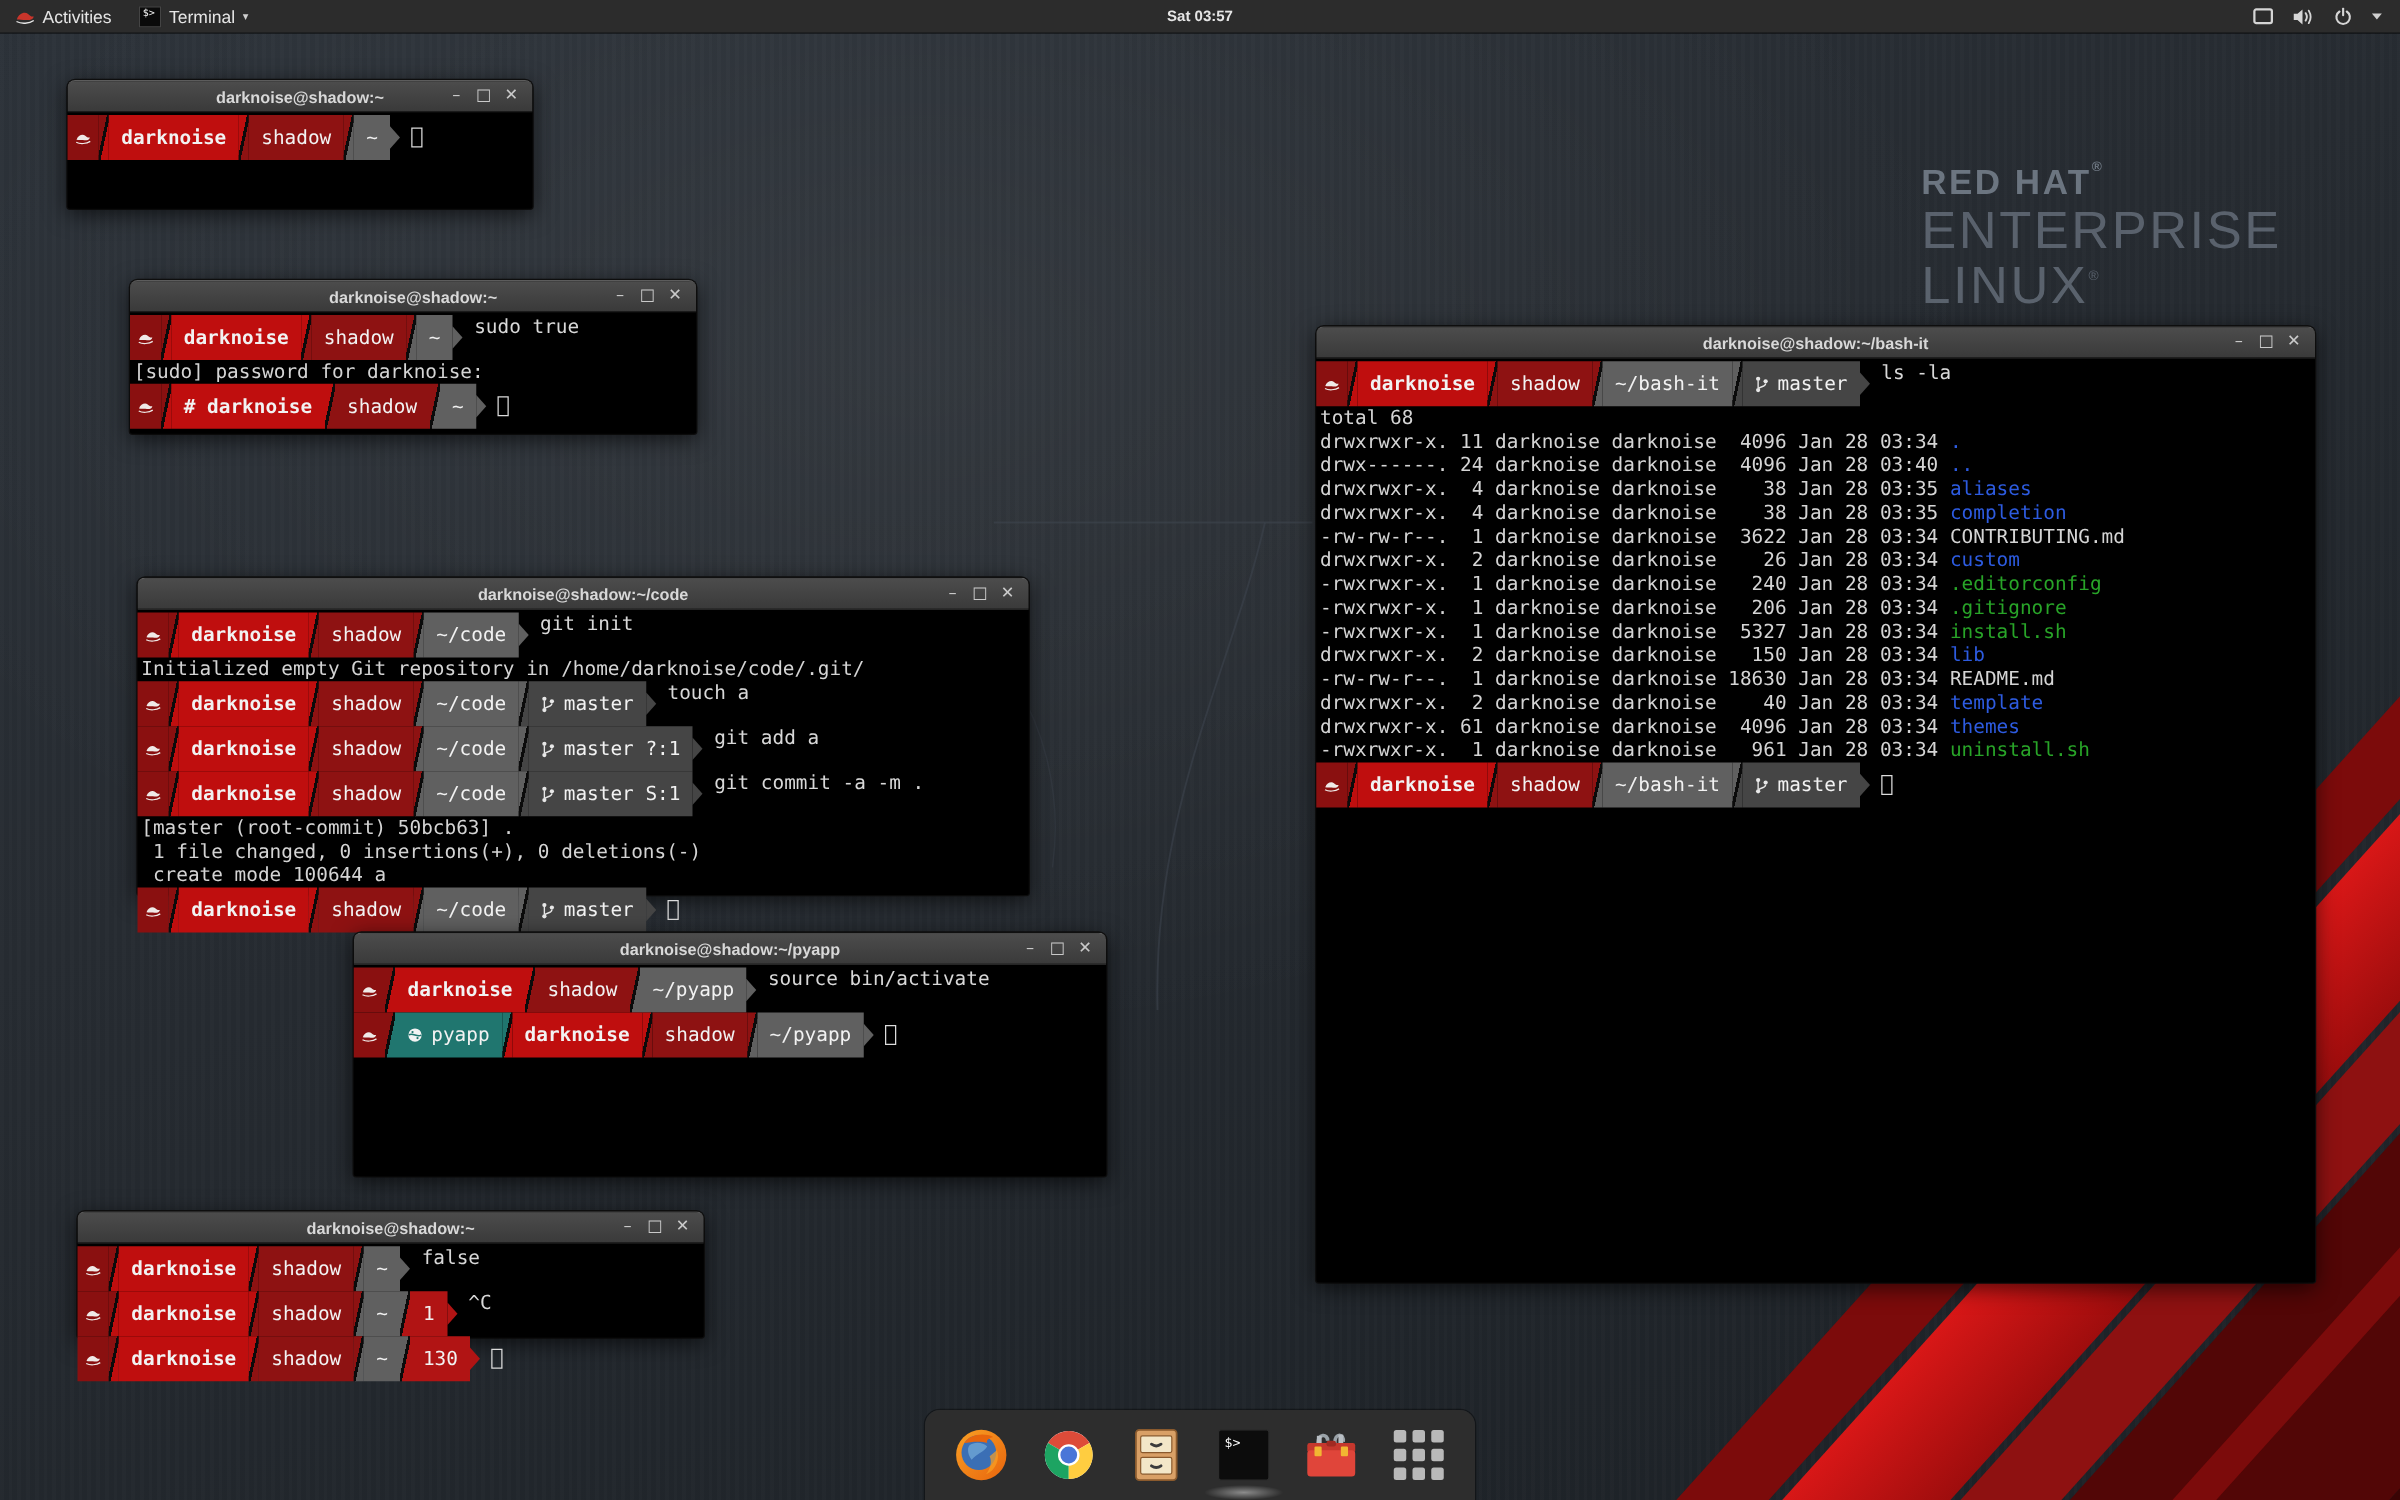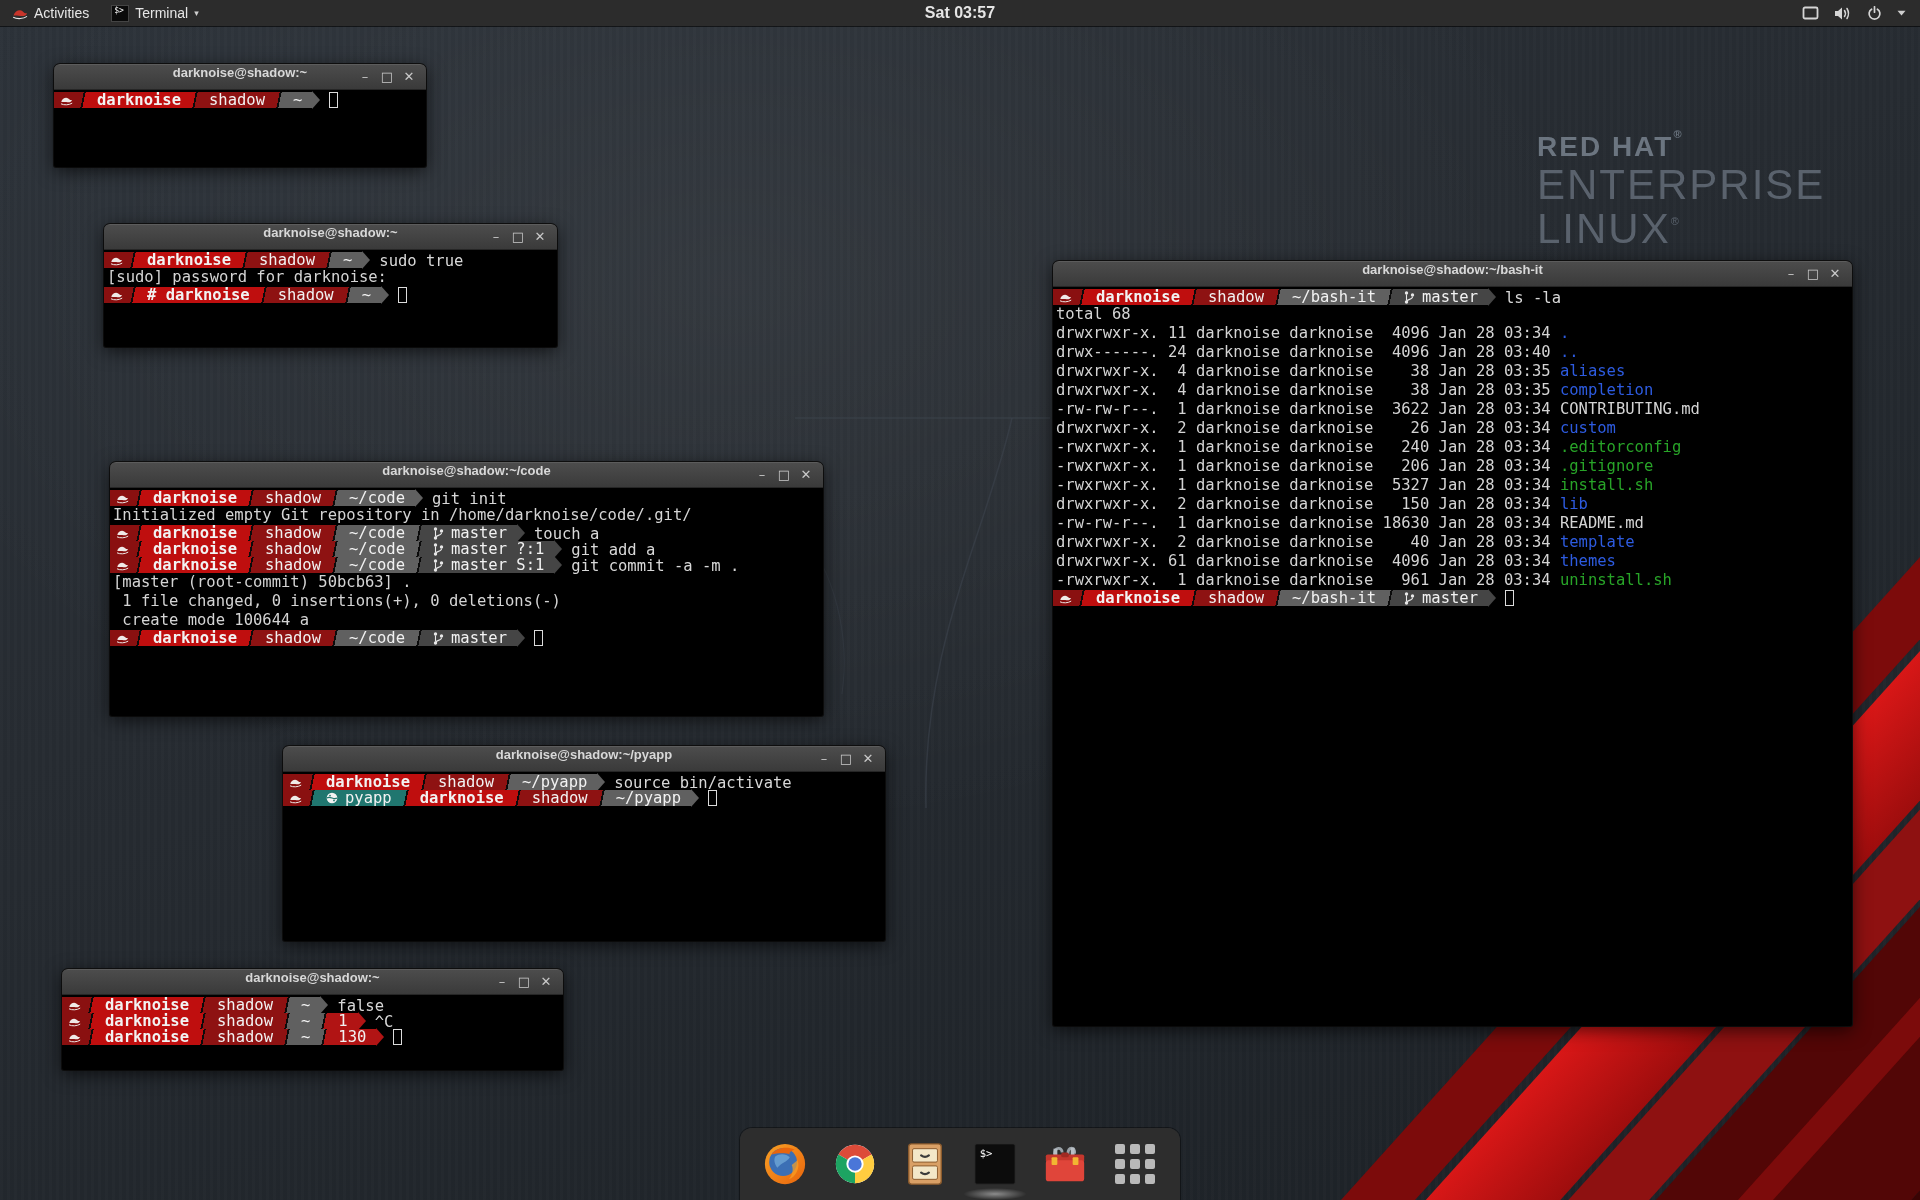--- a/index.html
+++ b/index.html
@@ -40,36 +40,36 @@
   .topbar { position:absolute; top:0; left:0; right:0; height:26px; background:#2c2c2c;
     color:#e6e6e6; display:flex; align-items:center; z-index:100; font-size:14px;
     box-shadow:0 1px 0 rgba(0,0,0,.6); }
   .tb-left { display:flex; align-items:center; height:100%; }
   .activities { display:flex; align-items:center; gap:6px; padding:0 12px; height:100%; }
   .appmenu { display:flex; align-items:center; gap:6px; padding:0 10px; height:100%; }
   .term-glyph { width:18px; height:17px; background:#0a0a0a; border:1px solid #444;
     color:#fff; font-family:"DejaVu Sans Mono",monospace; font-size:8px; line-height:9px;
     padding-left:2px; }
   .caret { font-size:9px; color:#cfcfcf; }
-  .clock { position:absolute; left:50%; transform:translateX(-50%); font-weight:bold; font-size:16px; }
+  .clock { position:absolute; left:50%; transform:translateX(-50%); font-weight:bold; font-size:12px; }
   .status { margin-left:auto; display:flex; align-items:center; gap:15px; padding-right:14px; height:100%; }
   .status svg { display:block; }
 
   
   .window { position:absolute; background:#000; z-index:5; border-radius:6px 6px 2px 2px;
     box-shadow:0 4px 18px rgba(0,0,0,.65), 0 0 0 1px #121212; }
   .titlebar { height:26px; background:linear-gradient(#4c4c4c,#3a3a3a); border-bottom:1px solid #262626;
-    border-top:1px solid #5c5c5c; border-radius:6px 6px 0 0; position:relative; display:flex; }
+    border-top:1px solid #5c5c5c; border-radius:6px 6px 0 0; position:relative; display:flex; align-items:center; }
   .title { position:absolute; left:0; right:0; text-align:center; font-size:13px; font-weight:bold;
     color:#d8d8d8; pointer-events:none; }
   .winbtns { margin-left:auto; display:flex; gap:6px; padding-right:9px; z-index:1; }
   .winbtn { width:16px; text-align:center; color:#c9c9c9; font-size:13px; line-height:24px;
     font-family:"DejaVu Sans",sans-serif; cursor:default; }
   .tbody { padding-top:2px; font-family:"DejaVu Sans Mono",monospace; font-size:15.5px; color:#d4d4d4; }
-  .p-row { display:flex; align-items:stretch; height:16px; white-space:pre; }
+  .p-row { display:flex; align-items:stretch; height:36px; white-space:pre; }
   .seg { display:flex; align-items:center; padding:0 10px; color:#f2f2f2; }
   .seg svg { display:block; }
   .seg.user span { font-weight:bold; }
   .seg.hat { padding:0 6px; }
   .pl-sep { width:8px; }
   .pl-arrow { width:0; height:0; align-self:center;
     border-top:9.5px solid transparent; border-bottom:9.5px solid transparent; border-left:8px solid; }
   .cmd { margin-left:9px; line-height:19px; color:#d8d8d8; }
   .cursor { width:9px; height:16px; border:1px solid #dcdcdc; margin-left:9px; align-self:center; }
   .o-row { height:19px; line-height:19px; white-space:pre; padding-left:3px; }

